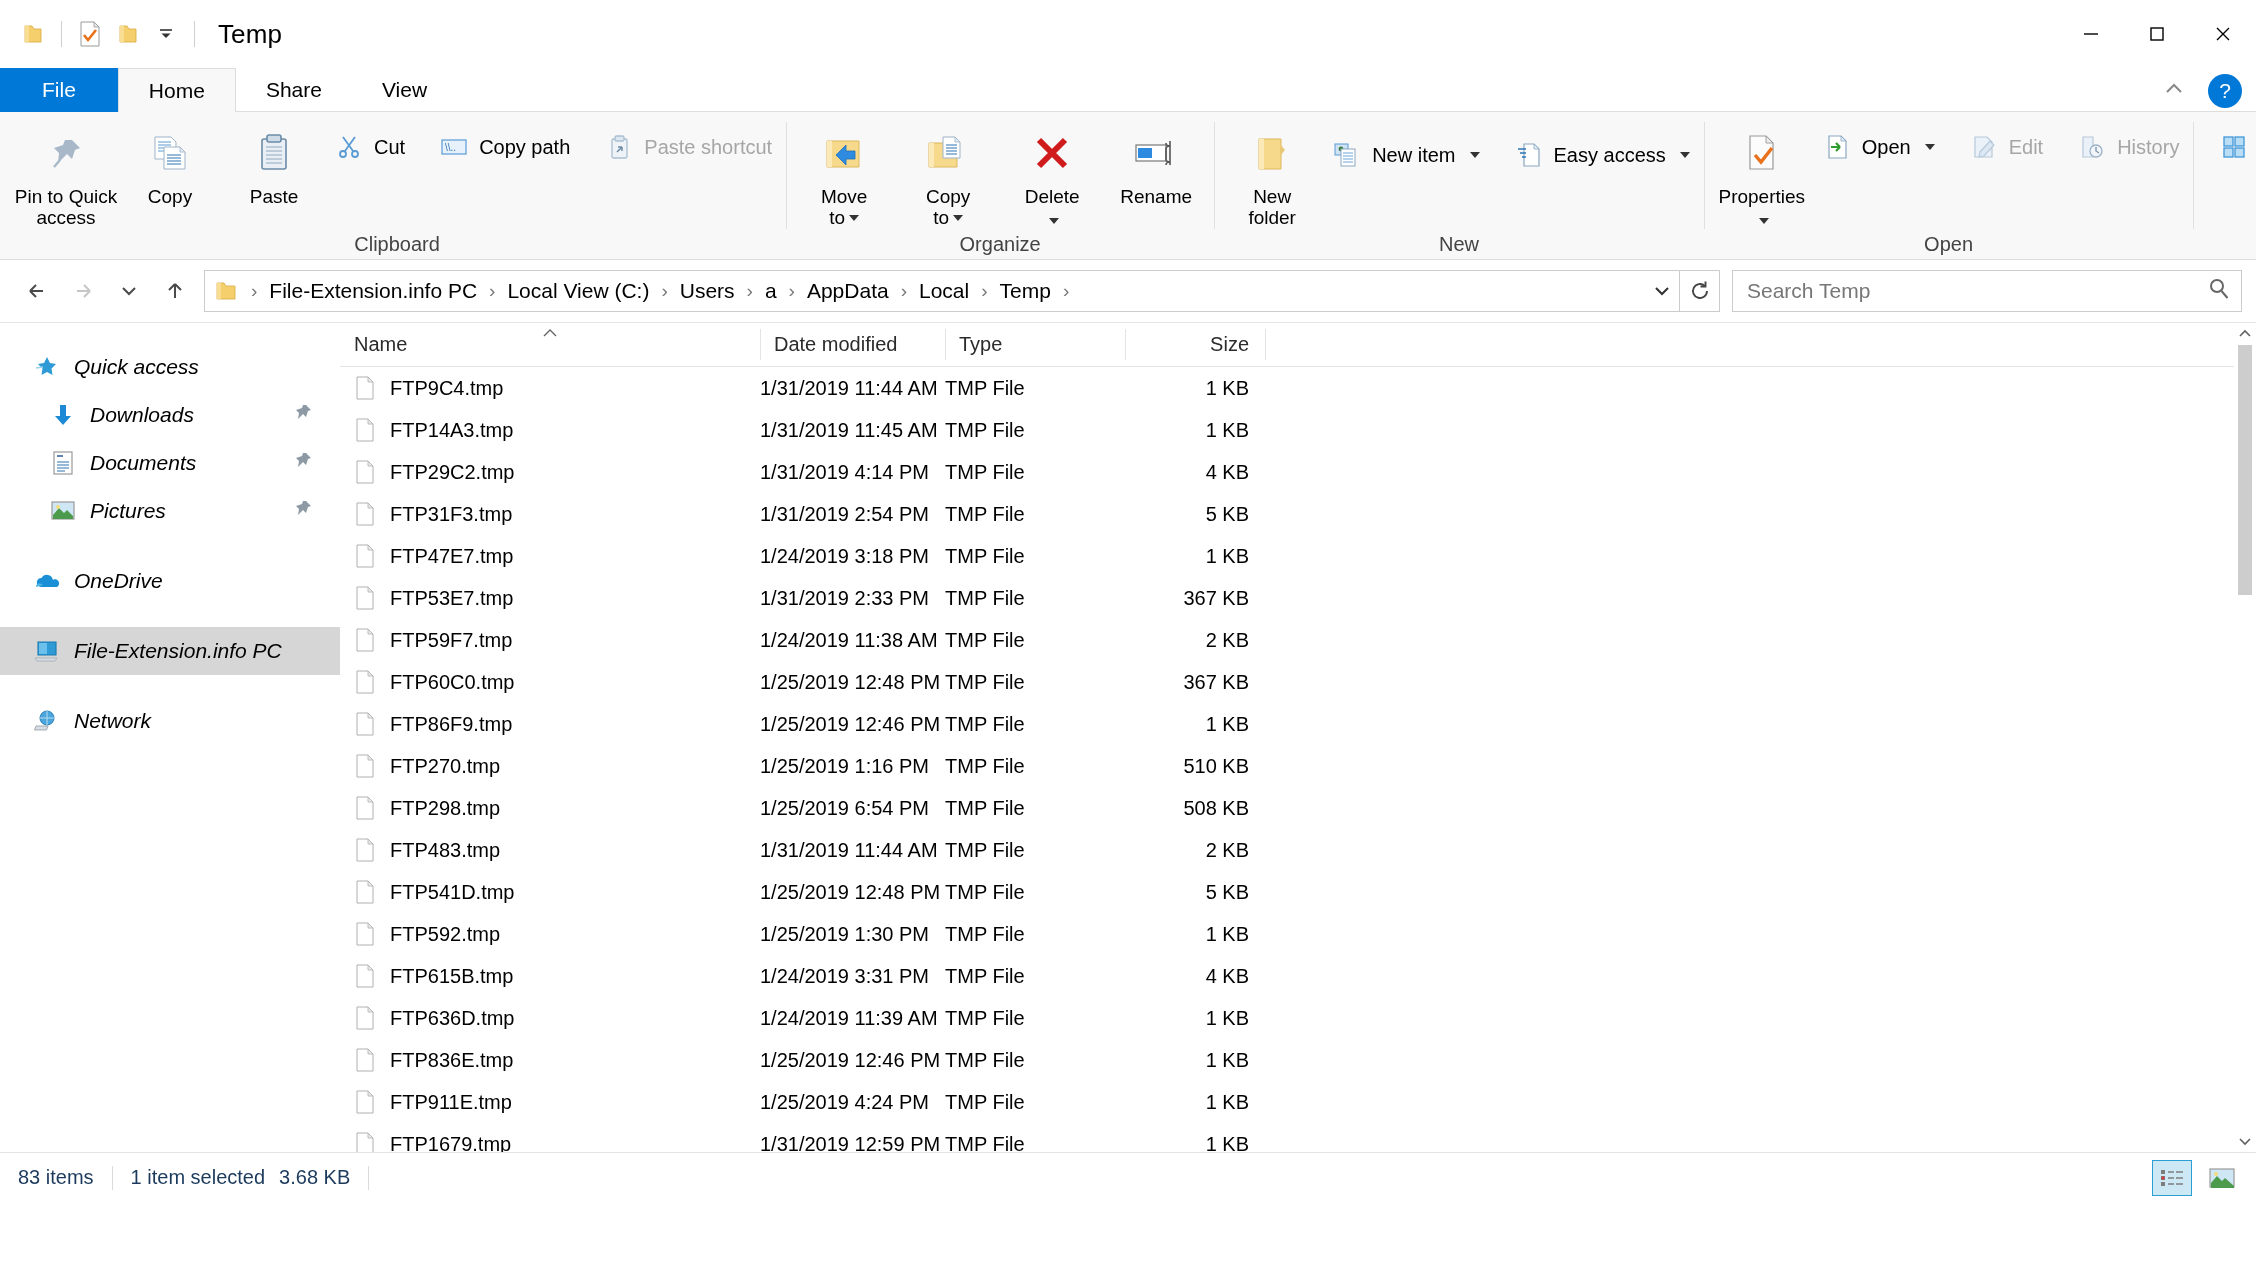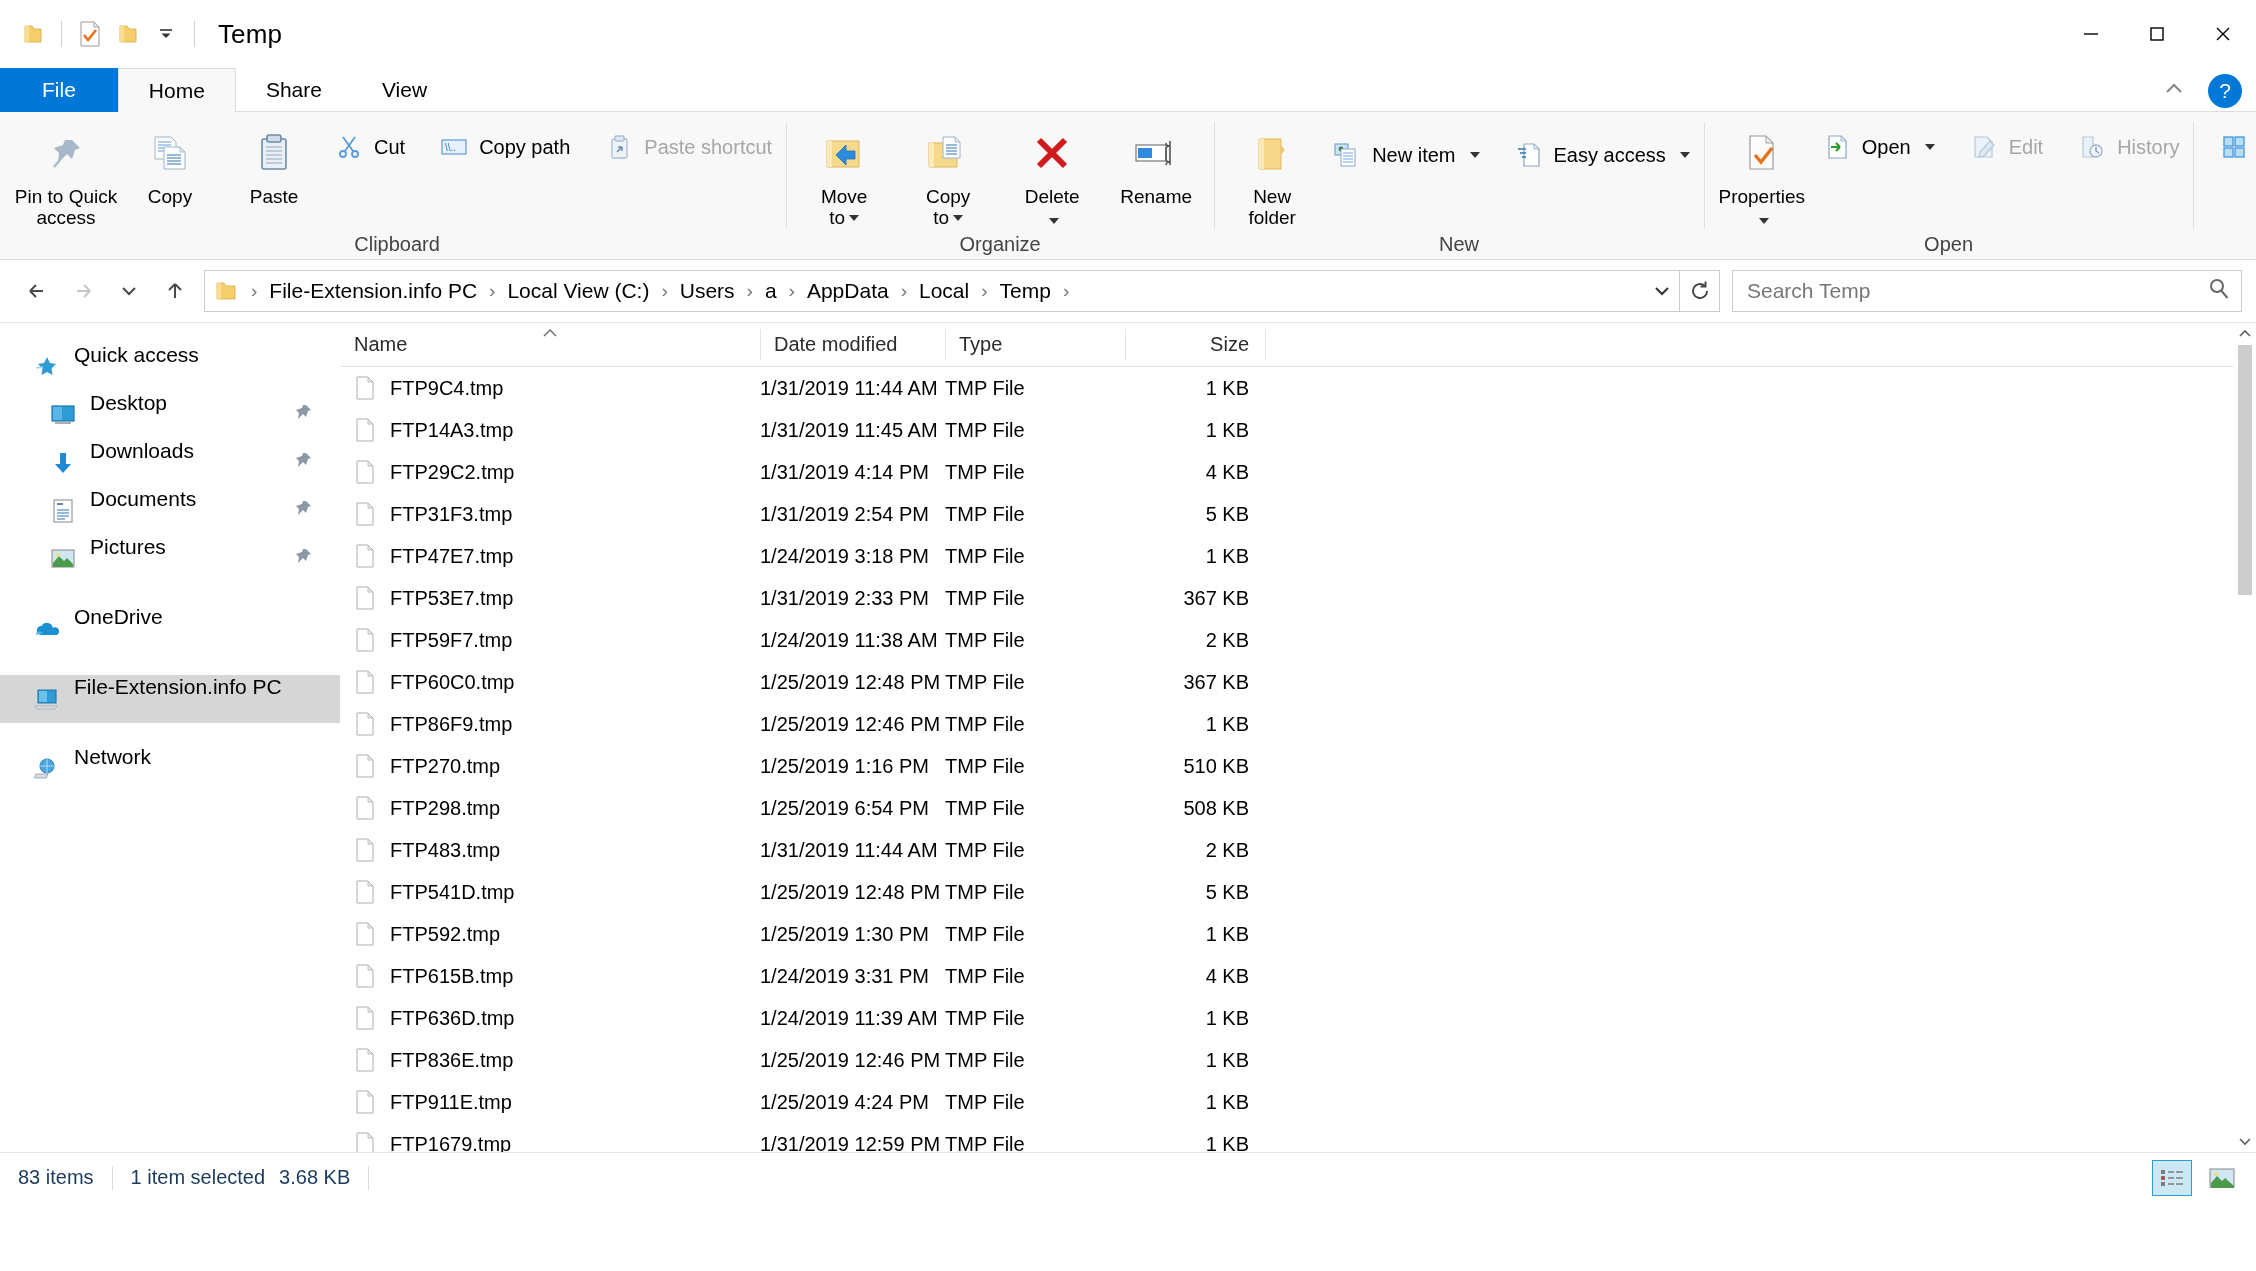--- a/index.html
+++ b/index.html
@@ -94,21 +94,21 @@
   }
   .searchbox input {
     flex:1; border:none; outline:none; font-size:21px; color:#000;
     font-family:"Liberation Sans", sans-serif; background:transparent;
   }
   .searchbox input::placeholder { color:#777; }
 
   
   .main { flex:1; display:flex; overflow:hidden; border-top:1px solid #e6e6e6; }
   .navpane { width: 340px; flex:0 0 340px; background:#fff; padding-top: 20px; overflow:hidden; }
-  .nav-item { height: 48px; display:flex; padding-left: 46px; position:relative; }
+  .nav-item { height: 48px; display:flex; align-items:center; padding-left: 46px; position:relative;font-style:italic; }
   .nav-item.root { padding-left: 30px; }
   .nav-item.sel { background:#d6d6d6; }
   .nav-ico { width: 34px; flex:0 0 34px; display:flex; align-items:center; justify-content:center; margin-right: 10px; }
   .nav-lbl { font-size: 21px; color:#000; white-space:nowrap; }
   .nav-pin { position:absolute; right: 26px; top:50%; transform:translateY(-50%); }
   .nav-gap { height: 22px; }
 
   .content { flex:1; display:flex; flex-direction:column; overflow:hidden; position:relative; }
   .colhdr { height: 44px; flex:0 0 44px; display:flex; border-bottom:1px solid #e4e4e4; position:relative; }
   .colhdr .ch { font-size:20px; color:#2b2b2b; display:flex; align-items:center; padding-left: 14px; position:relative; }
@@ -578,35 +578,20 @@
       <div class="nav-item root">
         <div class="nav-ico">
           <svg width="26" height="26" viewBox="0 0 26 26">
               <path d="M13 3l3 6 6 1-4.5 4.5 1 6.5-5.5-3-5.5 3 1-6.5L4 10l6-1z" fill="#2e9bd6"></path>
               <path d="M2 14l7-1" stroke="#9dd4ef" stroke-width="1.5"></path>
             </svg>
         </div>
         <div class="nav-lbl">Quick access</div>
       </div>
 
-      <div class="nav-item">
-        <div class="nav-ico">
-          <svg width="26" height="24" viewBox="0 0 26 24">
-              <rect x="2" y="3" width="22" height="15" fill="#2e9bd6" stroke="#1b7bb0" stroke-width="1.2"></rect>
-              <path d="M3 4h9v13H3z" fill="#5bb6e8"></path>
-              <path d="M5 20h16" stroke="#8c8c8c" stroke-width="1.4"></path>
-            </svg>
-        </div>
-        <div class="nav-lbl">Desktop</div>
-        <div class="nav-pin">
-          <svg width="22" height="22" viewBox="0 0 22 22">
-              <path d="M14 3l5 5-3 1-2 6-3-3-5 5 1-6-3-3 6-2 1-3z" fill="#8d9aa6"></path>
-            </svg>
-        </div>
-      </div>
 
       <div class="nav-item">
         <div class="nav-ico">
           <svg width="24" height="26" viewBox="0 0 24 26">
               <path d="M9 3h6v11h5l-8 9-8-9h5z" fill="#1e8ad6"></path>
             </svg>
         </div>
         <div class="nav-lbl">Downloads</div>
         <div class="nav-pin">
           <svg width="22" height="22" viewBox="0 0 22 22">

